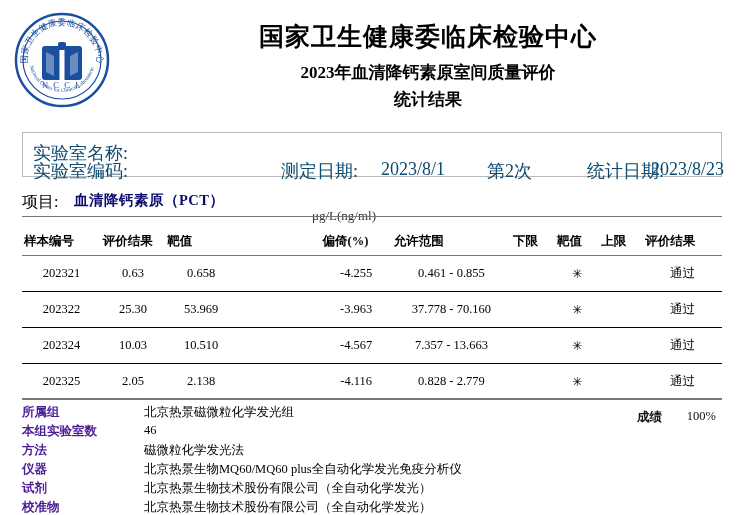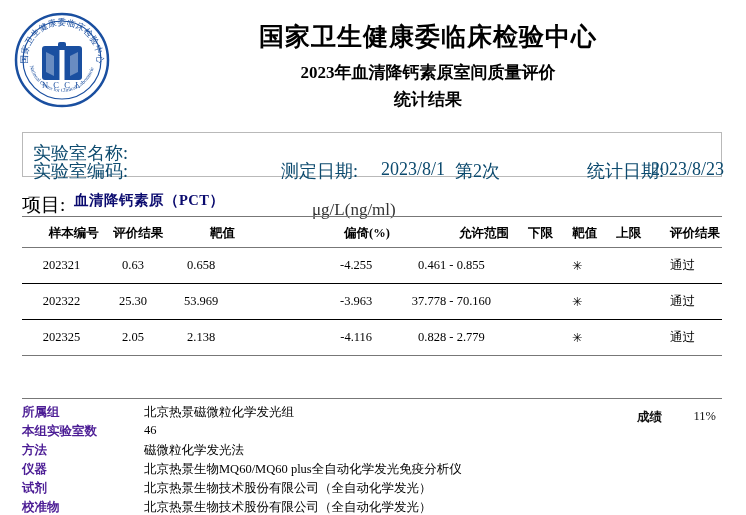--- a/index.html
+++ b/index.html
@@ -80,58 +80,58 @@
     position: absolute;
     left: 22px;
     top: 192px;
     width: 700px;
     font-size: 13px;
   }
   .project-label {
     position: absolute;
     left: 0;
     top: 0;
-    font-size: 19px;
+    font-size: 16px;
     color: #000;
   }
   .project-name {
     position: absolute;
     left: 52px;
     top: -1px;
     font-size: 14.5px;
     font-weight: bold;
     color: #0a0a6e;
     letter-spacing: 0.5px;
   }
   .project-unit {
     position: absolute;
     left: 290px;
-    top: 8px;
-    font-size: 17px;
+    top: 16px;
+    font-size: 13px;
     color: #333;
     white-space: nowrap;
   }
 
   
   .table-wrap {
     position: absolute;
     left: 22px;
     top: 216px;
     width: 700px;
   }
   table.results {
     width: 700px;
     border-collapse: collapse;
     font-size: 12.5px;
   }
   table.results th {
     font-weight: bold;
     font-size: 12.5px;
-    padding: 8px 2px 5px 2px;
-    text-align: right;
+    padding: 16px 2px 5px 2px;
+    text-align: left;
     color: #000;
     white-space: nowrap;
   }
   table.results thead tr {
     border-top: 1px solid #777;
     border-bottom: 1px solid #777;
   }
   table.results td {
     padding: 9px 2px;
     text-align: center;
@@ -243,21 +243,21 @@
   <div class="info-box">
     <div class="info-cell" style="left:10px; top:8px;">实验室名称:</div>
     <div class="info-cell" style="left:90px; top:8px;"></div>
 
     <div class="info-cell" style="left:10px; top:26px;">实验室编码:</div>
     <div class="info-cell" style="left:90px; top:26px;"></div>
 
     <div class="info-cell" style="left:258px; top:26px;">测定日期:</div>
     <div class="info-cell" style="left:330px; top:26px;margin-left:28px;">2023/8/1</div>
 
-    <div class="info-cell" style="left:432px; top:26px;">第2次</div>
+    <div class="info-cell" style="left:464px; top:26px;">第2次</div>
 
     <div class="info-cell" style="left:564px; top:26px;">统计日期:</div>
     <div class="info-cell" style="left:628px; top:26px;">2023/8/23</div>
   </div>
 
   <div class="project-line">
     <span class="project-label">项目:</span>
     <span class="project-name">血清降钙素原（PCT）</span>
     <span class="project-unit">μg/L(ng/ml)</span>
   </div>
@@ -297,20 +297,32 @@
           <td>53.969</td>
           <td></td>
           <td>-3.963</td>
           <td>37.778 - 70.160</td>
           <td></td>
           <td class="star">✳</td>
           <td></td>
           <td>通过</td>
         </tr>
         <tr>
+          <td>202324</td>
+          <td>10.03</td>
+          <td>10.510</td>
+          <td></td>
+          <td>-4.567</td>
+          <td>7.357 - 13.663</td>
+          <td></td>
+          <td class="star">✳</td>
+          <td></td>
+          <td>通过</td>
+        </tr>
+        <tr>
           <td>202325</td>
           <td>2.05</td>
           <td>2.138</td>
           <td></td>
           <td>-4.116</td>
           <td>0.828 - 2.779</td>
           <td></td>
           <td class="star">✳</td>
           <td></td>
           <td>通过</td>
@@ -319,21 +331,21 @@
     </table>
   </div>
 
   <div class="footer">
     <div class="footer-sep"></div>
 
     <div class="f-row" style="margin-top:6px;">
       <span class="f-label">所属组</span>
       <span class="f-value">北京热景磁微粒化学发光组</span>
       <span class="score-label">成绩</span>
-      <span class="score-value">11%</span>
+      <span class="score-value">100%</span>
     </div>
 
     <div class="f-row">
       <span class="f-label">本组实验室数</span>
       <span class="f-value">46</span>
     </div>
 
     <div class="f-row">
       <span class="f-label">方法</span>
       <span class="f-value">磁微粒化学发光法</span>

